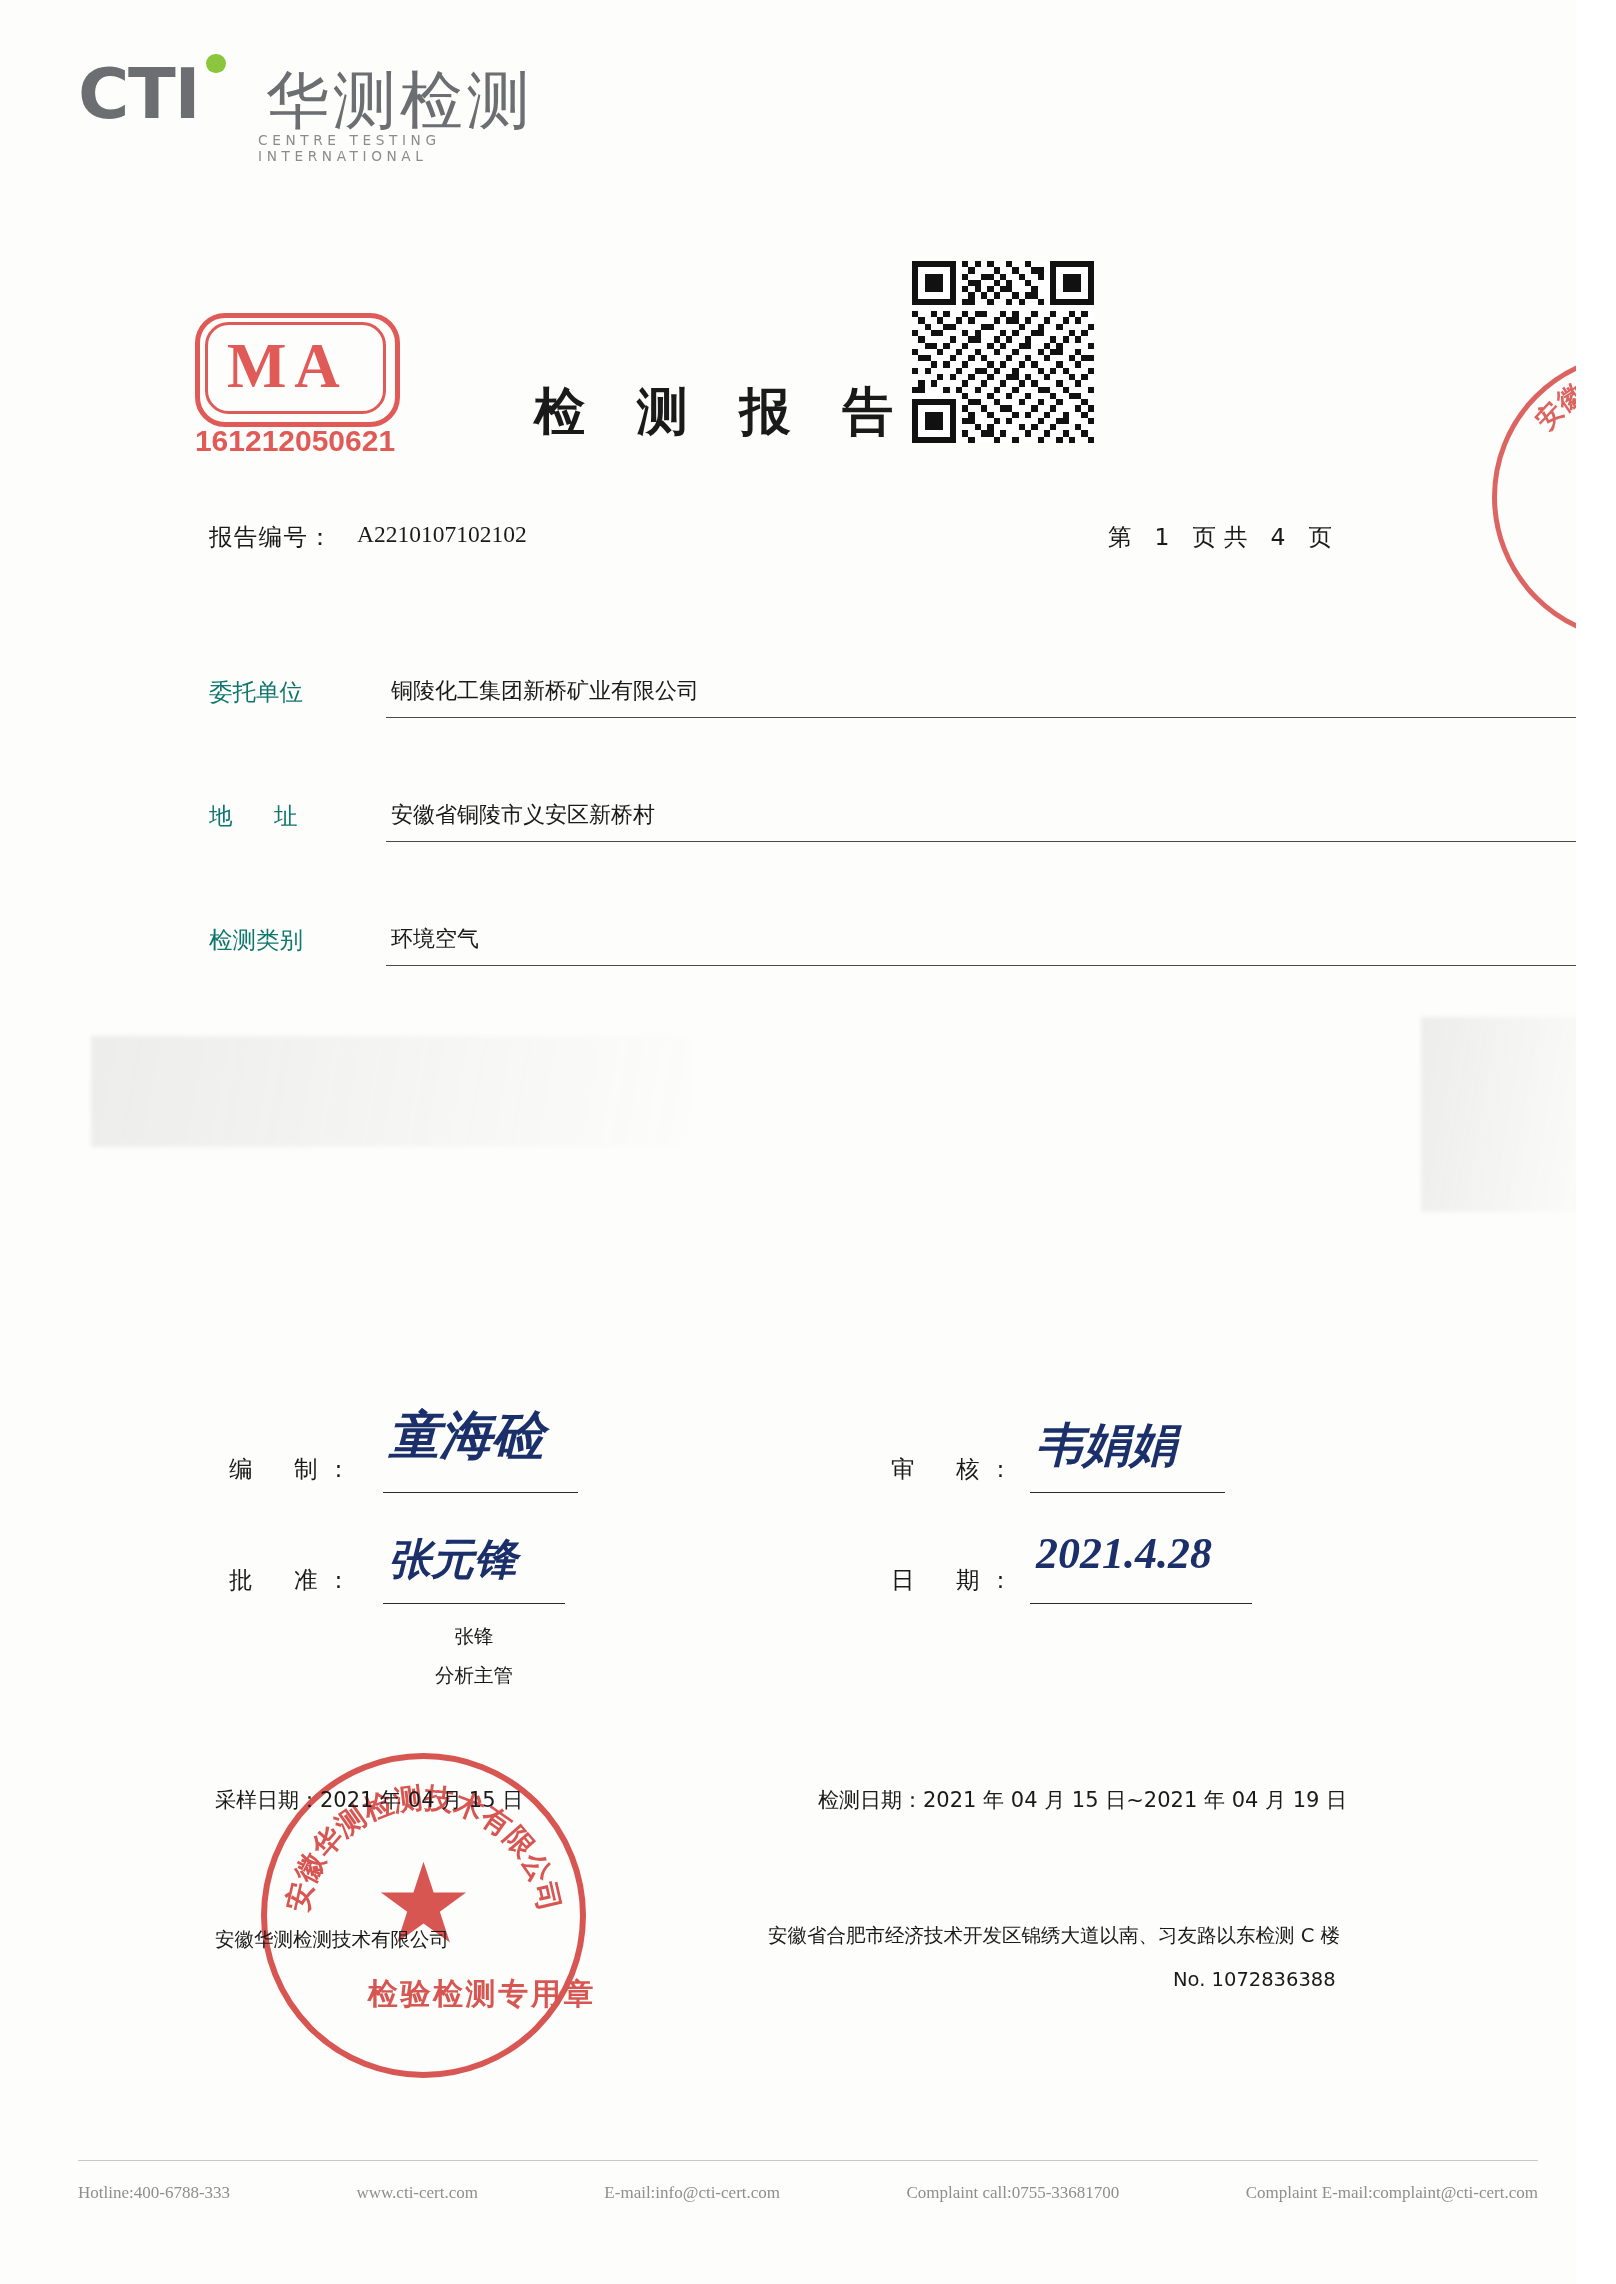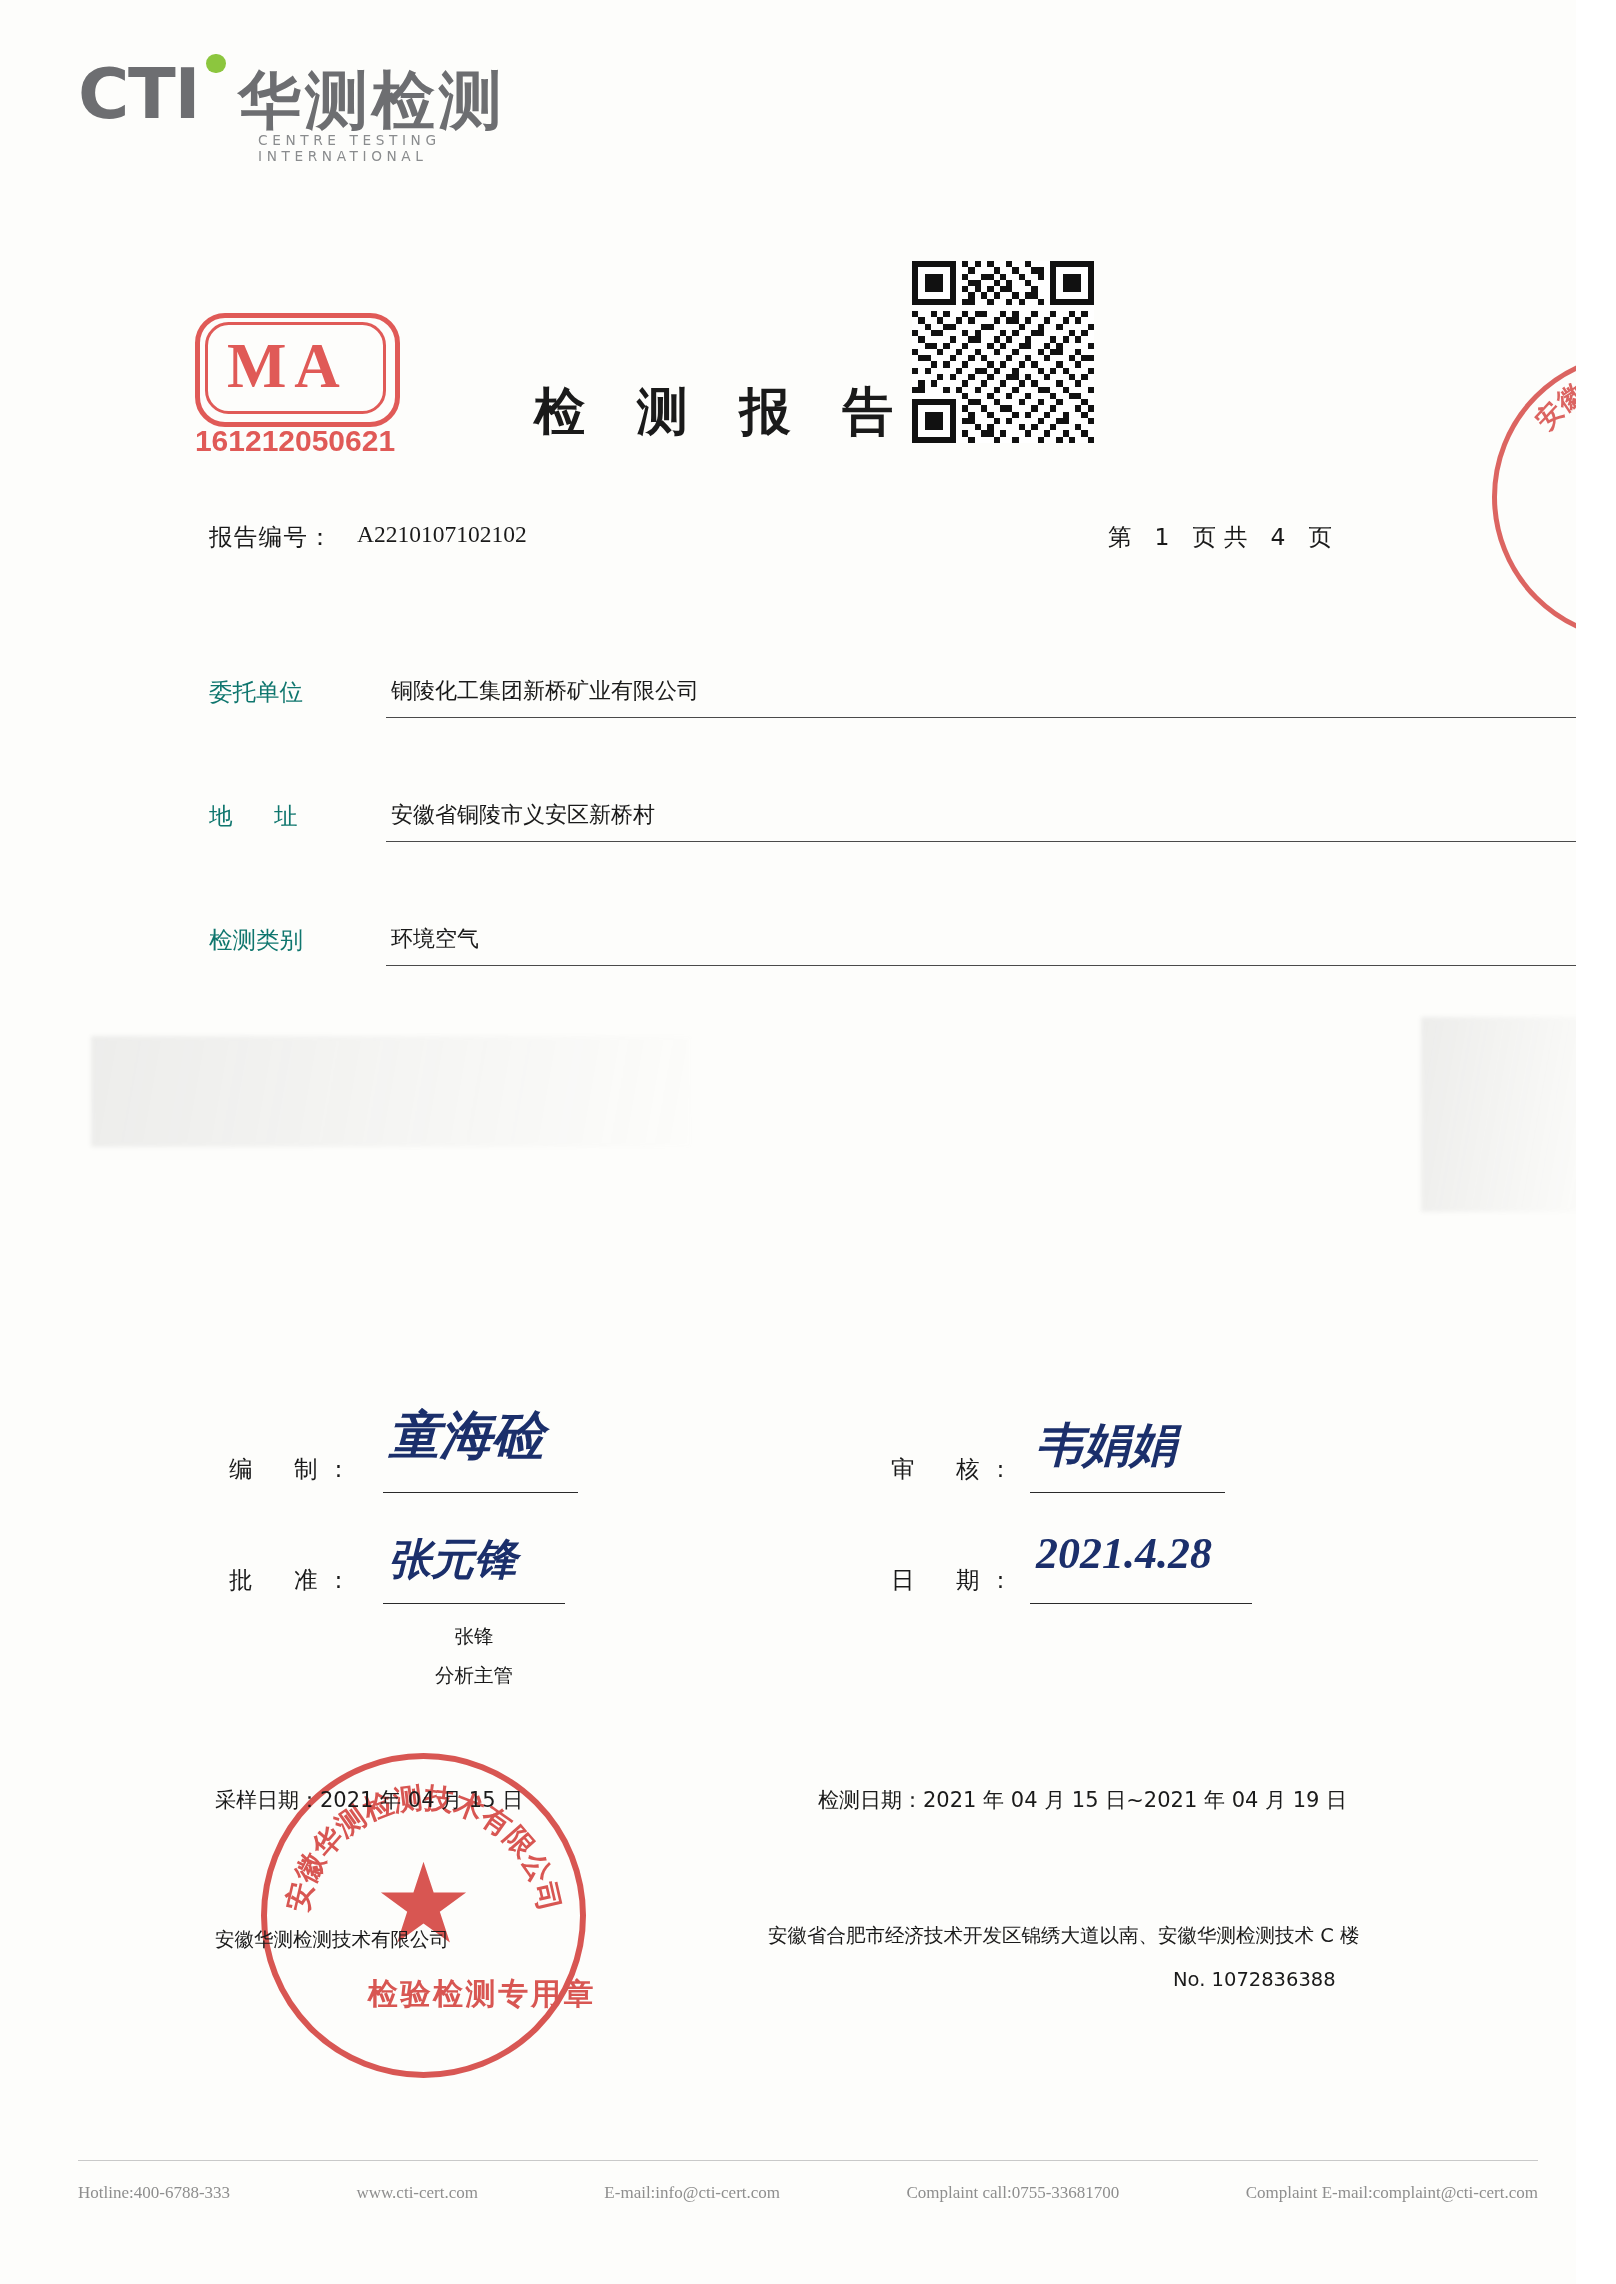--- a/index.html
+++ b/index.html
@@ -40,24 +40,24 @@
     position: absolute;
     left: 128px;
     top: 7.8px;
     width: 19.5px;
     height: 19.5px;
     border-radius: 50%;
     background: #8cc63e;
   }
   .logo-cn {
     position: absolute;
-    left: 160px;
+    left: 188px;
     top: 11.7px;
     font-size: 63px;
-    font-weight: 700;
+    font-weight: 400;
     color: #6d6e71;
     letter-spacing: 3.9px;
     font-family: "DejaVu Sans", sans-serif;
   }
   .logo-en {
     position: absolute;
     left: 180px;
     top: 86px;
     font-size: 13.7px;
     letter-spacing: 4.6px;
@@ -647,21 +647,21 @@
       </text>
     </svg>
     <div class="star">★</div>
     <div class="stamp-bottom-text">检验检测专用章</div>
   </div>
 
   <div class="foot-text" style="left:215px; top:1786px;">采样日期：2021 年 04 月 15 日</div>
   <div class="foot-text" style="left:818px; top:1786px;">检测日期：2021 年 04 月 15 日~2021 年 04 月 19 日</div>
 
   <div class="foot-text small" style="left:215px; top:1926px;">安徽华测检测技术有限公司</div>
-  <div class="foot-text small" style="left:768px; top:1922px;">安徽省合肥市经济技术开发区锦绣大道以南、安徽华测检测技术 C 楼</div>
+  <div class="foot-text small" style="left:768px; top:1922px;">安徽省合肥市经济技术开发区锦绣大道以南、习友路以东检测 C 楼</div>
   <div class="foot-text small" style="left:1173px; top:1968px;">No. 1072836388</div>
 
   <div class="footer-rule"></div>
   <div class="footer-links">
     <span>Hotline:400-6788-333</span>
     <span>www.cti-cert.com</span>
     <span>E-mail:info@cti-cert.com</span>
     <span>Complaint call:0755-33681700</span>
     <span>Complaint E-mail:complaint@cti-cert.com</span>
   </div>

